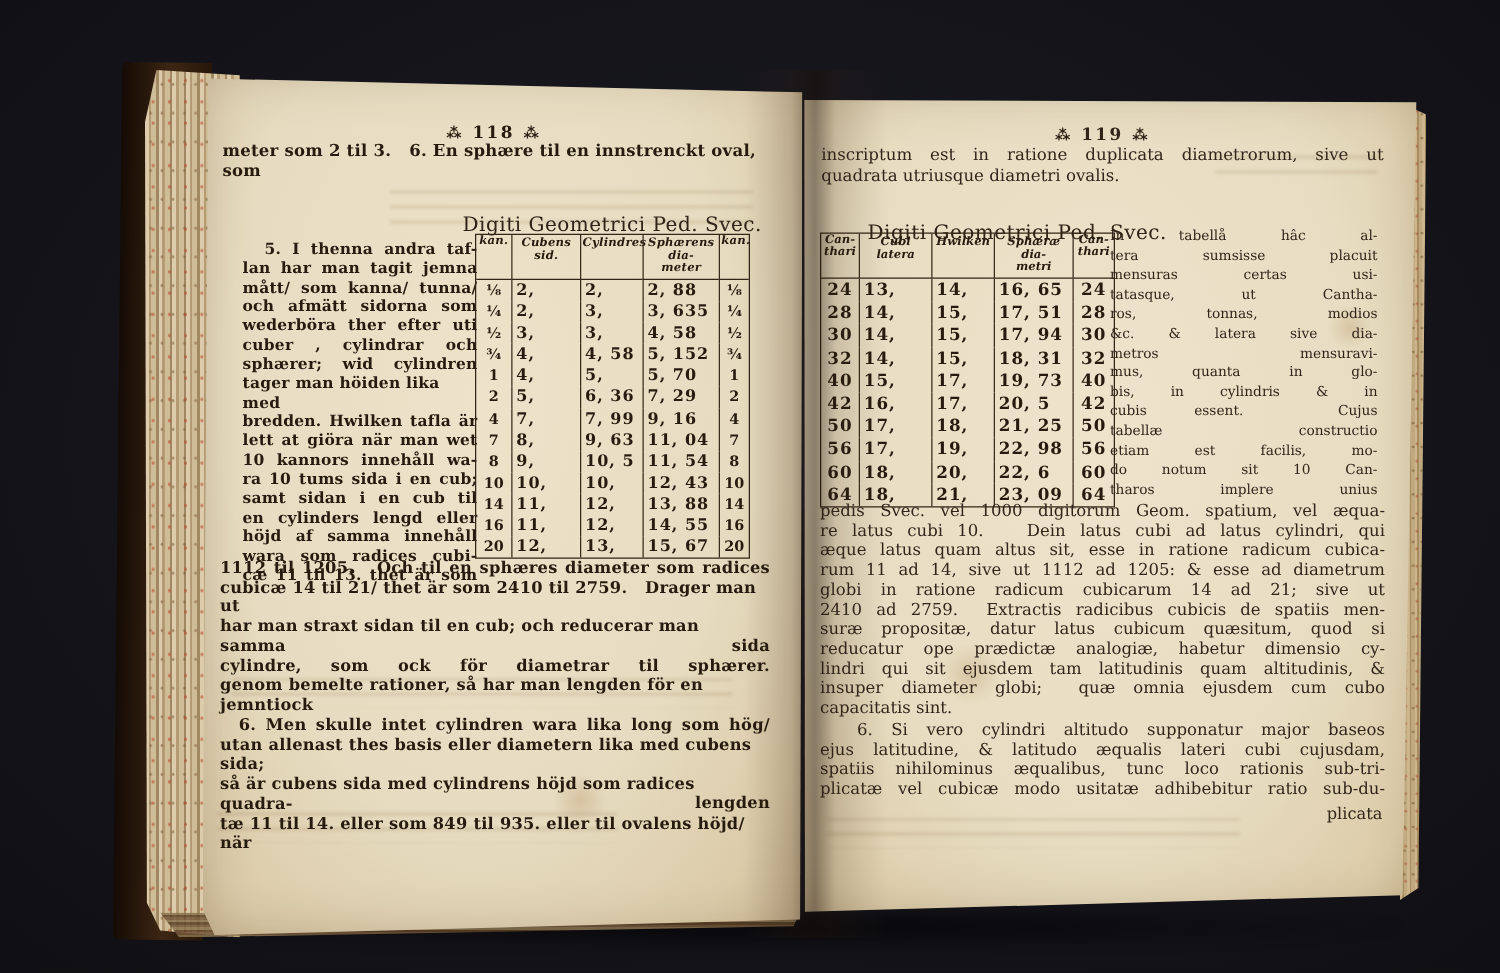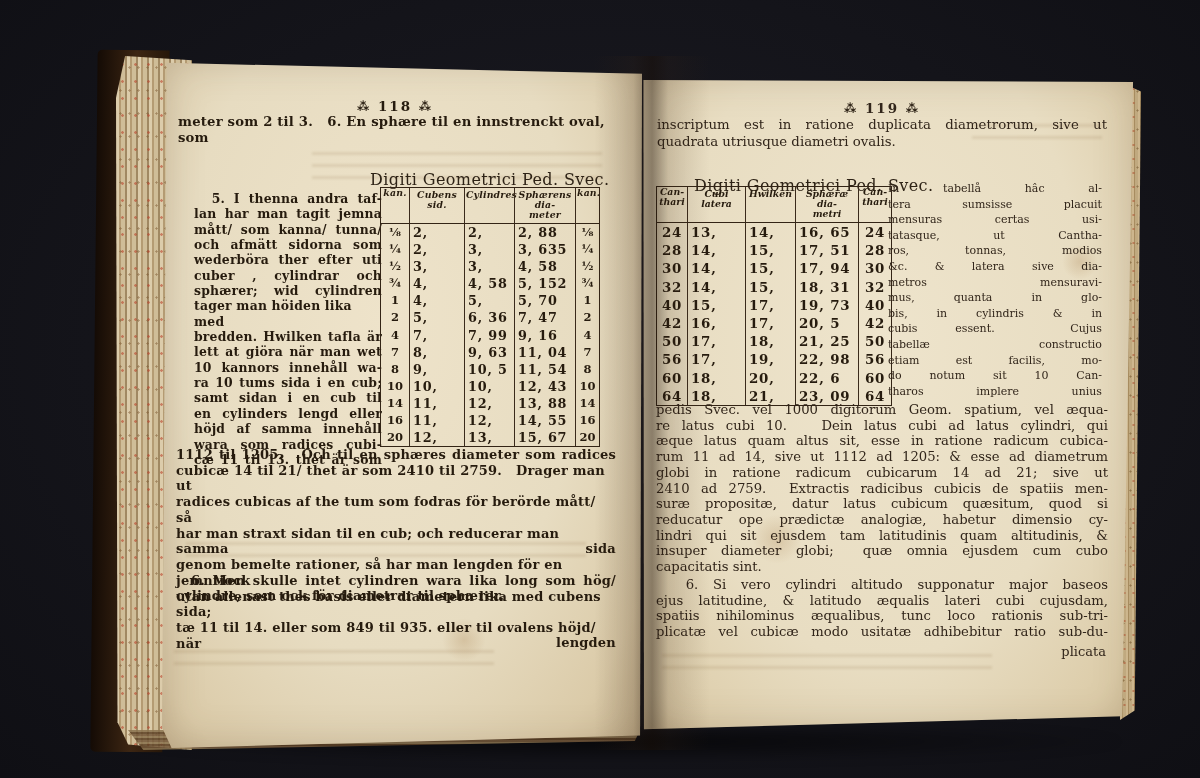--- a/index.html
+++ b/index.html
@@ -170,21 +170,21 @@
         <div class="td c3">5, 152</div>
         <div class="td c4">¾</div>
         <div class="td c0">1</div>
         <div class="td c1">4, 657</div>
         <div class="td c2">5, 055</div>
         <div class="td c3">5, 70</div>
         <div class="td c4">1</div>
         <div class="td c0">2</div>
         <div class="td c1">5, 858</div>
         <div class="td c2">6, 36</div>
-        <div class="td c3">7, 47</div>
+        <div class="td c3">7, 29</div>
         <div class="td c4">2</div>
         <div class="td c0">4</div>
         <div class="td c1">7, 368</div>
         <div class="td c2">7, 99</div>
         <div class="td c3">9, 16</div>
         <div class="td c4">4</div>
         <div class="td c0">7</div>
         <div class="td c1">8, 879</div>
         <div class="td c2">9, 63</div>
         <div class="td c3">11, 04</div>
@@ -212,29 +212,29 @@
         <div class="td c0">20</div>
         <div class="td c1">12, 60</div>
         <div class="td c2">13, 68</div>
         <div class="td c3">15, 67</div>
         <div class="td c4">20</div>
       </div>
 
     <div class="lp-para">
         <div class="ln">1112 til 1205.   Och til en sphæres diameter som radices</div>
         <div class="ln">cubicæ 14 til 21/ thet är som 2410 til 2759.   Drager man ut</div>
-        <div class="ln">radices cubicas af the tum som fodras för berörde mått/ så</div>
         <div class="ln">har man straxt sidan til en cub; och reducerar man samma sida</div>
+        <div class="ln">cylindre, som ock för diametrar til sphærer.</div>
         <div class="ln">genom bemelte rationer, så har man lengden för en jemntiock</div>
-        <div class="ln">cylindre, som ock för diametrar til sphærer.</div>
       </div>
 
     <div class="lp-para6">
         <div class="ln">  6. Men skulle intet cylindren wara lika long som hög/</div>
         <div class="ln">utan allenast thes basis eller diametern lika med cubens sida;</div>
+        <div class="ln">så är cubens sida med cylindrens höjd som radices quadra-</div>
         <div class="ln">tæ 11 til 14. eller som 849 til 935. eller til ovalens höjd/ när</div>
       </div>
 
     <div class="lp-catch">lengden</div>
   </div>
 
   <div class="page page-right roman">
     <div class="smudge" style="top:48px;left:330px;width:130px;height:26px"></div>
     <div class="smudge" style="top:578px;left:20px;width:330px;height:26px"></div>
     <div class="spot" style="top:440px;left:110px;width:50px;height:50px"></div>

